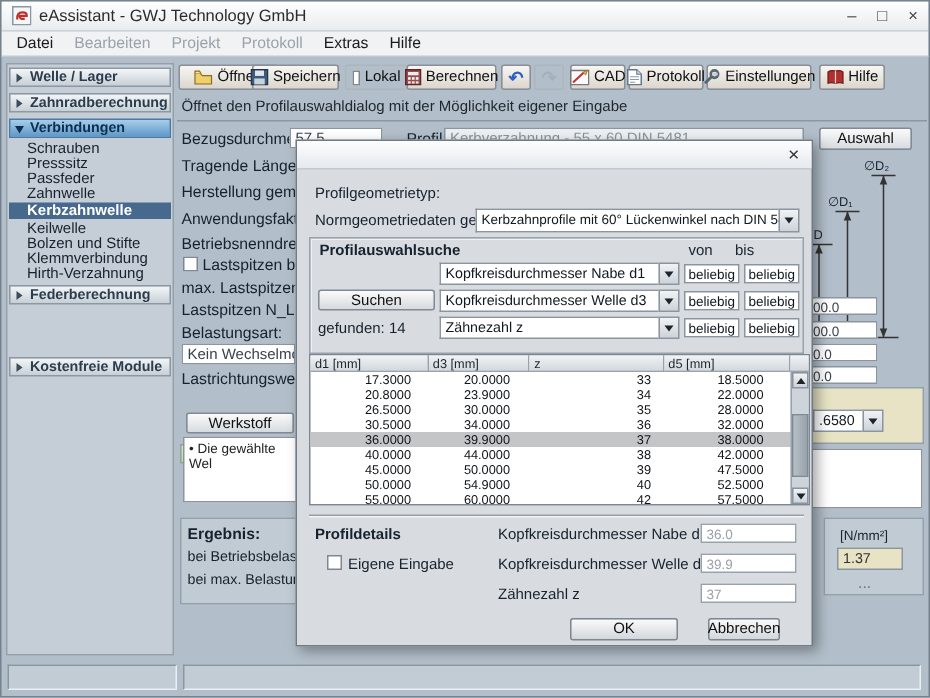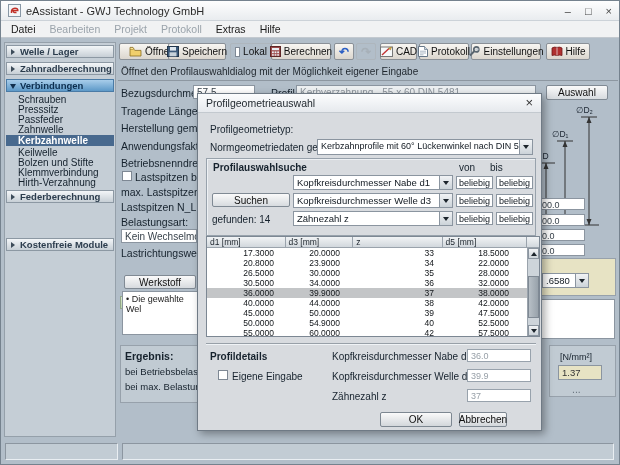--- a/index.html
+++ b/index.html
@@ -334,21 +334,20 @@
       <div class="field ylw" style="left:8px;top:19px;width:44px;height:15px;font-size:9.5px;color:#333">1.37</div>
       <span class="lbl" style="left:22px;top:37px;color:#6a7680">...</span>
     </div>
   </div>
 
   <div class="status-cell" style="left:4px;bottom:4px;width:113px"></div>
   <div class="status-cell" style="left:121px;bottom:4px;width:492px"></div>
 
   <div class="dialog">
     <div class="dlg-titlebar">
-      <span class="dlg-title">Profilgeometrieauswahl</span>
       <span class="dlg-close">×</span>
     </div>
 
     <span class="dlg-lbl" style="left:12px;top:30px">Profilgeometrietyp:</span>
 
     <span class="dlg-lbl" style="left:12px;top:48px">Normgeometriedaten gemäß</span>
     <div class="combo" style="left:119px;top:45px;width:216px;height:16px">
       <span class="val" style="font-size:9px">Kerbzahnprofile mit 60° Lückenwinkel nach DIN 5481</span>
       <span class="arrbox">
           <span class="arr"></span>
@@ -471,16 +470,16 @@
 
     <span class="cb" style="position:absolute;left:20px;top:276px"></span>
     <span class="dlg-lbl" style="left:34px;top:277px">Eigene Eingabe</span>
     <span class="dlg-lbl" style="left:134px;top:277px">Kopfkreisdurchmesser Welle d3 [mm]</span>
     <div class="val-field" style="left:269px;top:275px;width:64px">39.9</div>
 
     <span class="dlg-lbl" style="left:134px;top:297px">Zähnezahl z</span>
     <div class="val-field" style="left:269px;top:295px;width:64px">37</div>
 
     <div class="dlg-btn" style="left:182px;width:72px">OK</div>
-    <div class="dlg-btn" style="left:261px;width:48px">Abbrechen</div>
+    <div class="dlg-btn" style="left:274px;width:48px">Abbrechen</div>
   </div>
 
 </div>
 
 </body></html>

